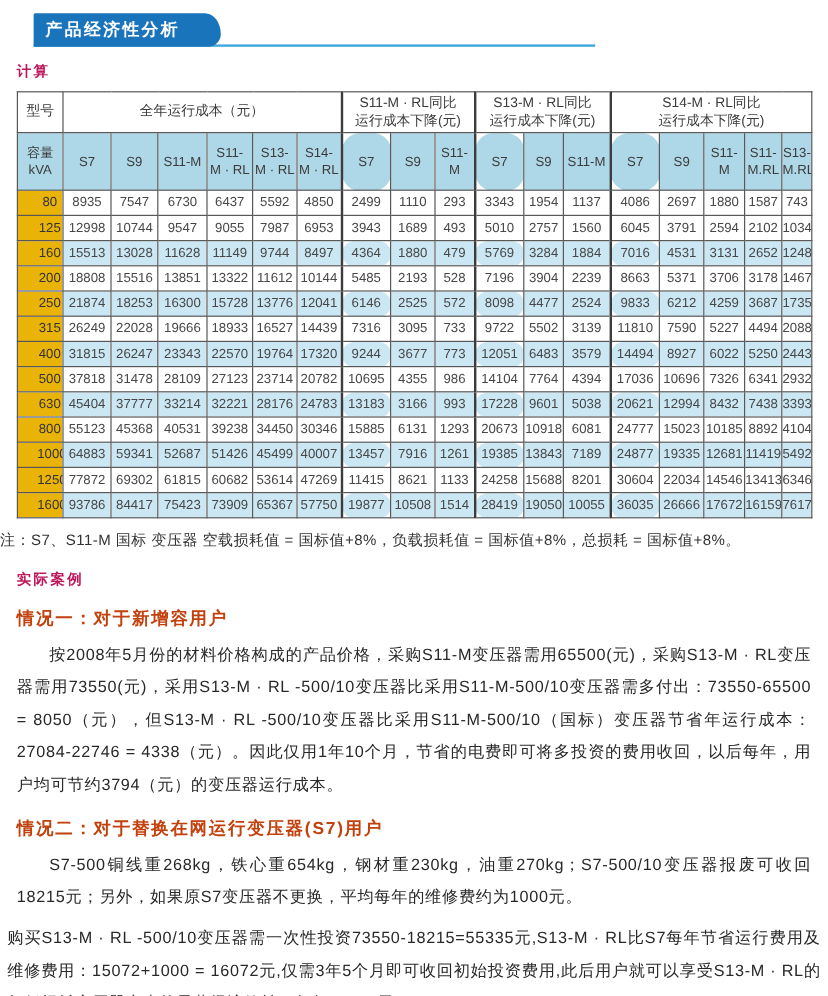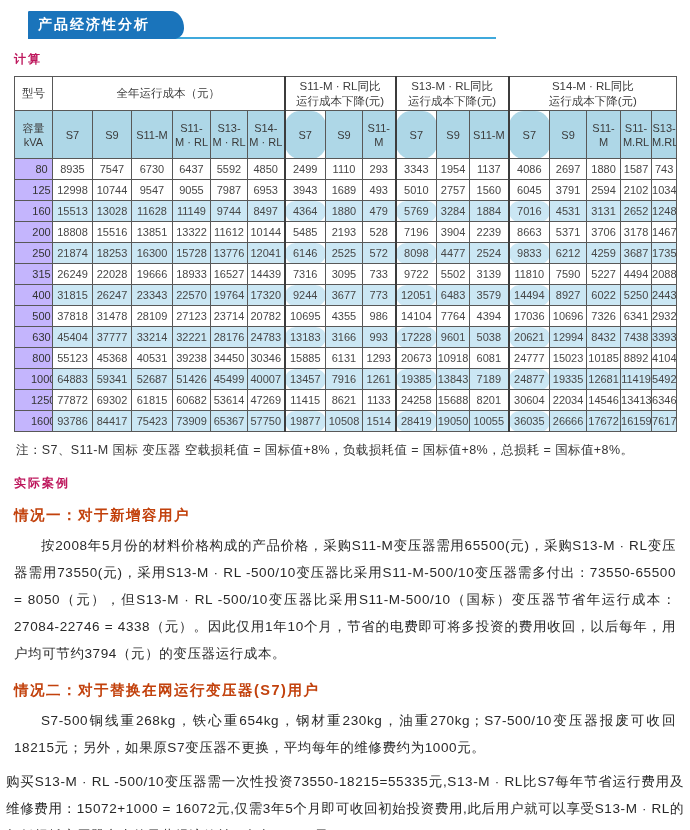--- a/index.html
+++ b/index.html
@@ -30,25 +30,25 @@
     margin:2px 0 0 14px; border:1.5px solid #3c3c3c;
   }
   th, td {
     border:1px solid #585858; text-align:center; vertical-align:middle;
     white-space:pre-line; overflow:hidden;
     font-weight:normal; color:#474747;
   }
   thead tr.grp th { height:34px; font-size:11.5px; color:#3b3b3b; background:#fff; line-height:15px; }
   thead tr.sub th { height:48px; font-size:11px; background:#aed7e7; color:#3b3b3b; line-height:14px; }
   tbody td, tbody th.cap { height:21px; font-size:11px; }
-  tbody th.cap { background:#c4b5fd; color:#333;padding-left:16px; }
+  tbody th.cap { background:#eab308; color:#333;padding-left:16px; }
   tbody tr.alt td { background:#cbe7f4; }
   .gb { border-left:2px solid #3c3c3c;border-radius:15px; }
 
-  .tbl-note { margin:10px 0 0 16px; font-size:12.5px; color:#333; letter-spacing:0.4px; }
+  .tbl-note { margin:10px 0 0 0; font-size:12.5px; color:#333; letter-spacing:0.4px; }
 
   .case-title { margin:14px 0 0 14px; font-size:14.5px; font-weight:bold; color:#c2410c; letter-spacing:1.5px; }
   .para {
     margin:7px 14px 0 14px; font-size:13.5px; line-height:27px;
     text-align:justify; letter-spacing:0.6px; color:#282828;
   }
   .indent { text-indent:2em; }
   .flush { margin-left:6px; margin-right:6px; }
 </style>
 </head>

